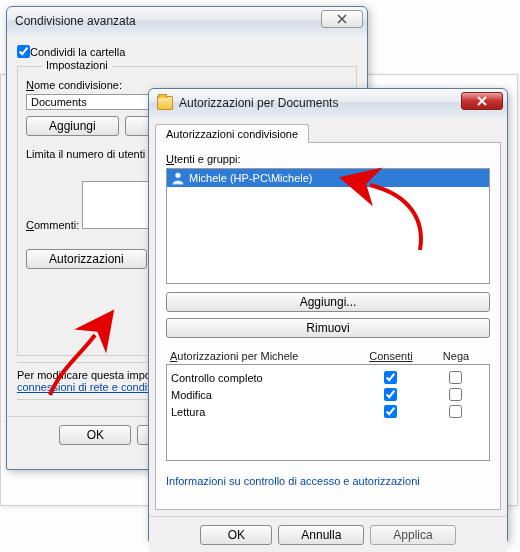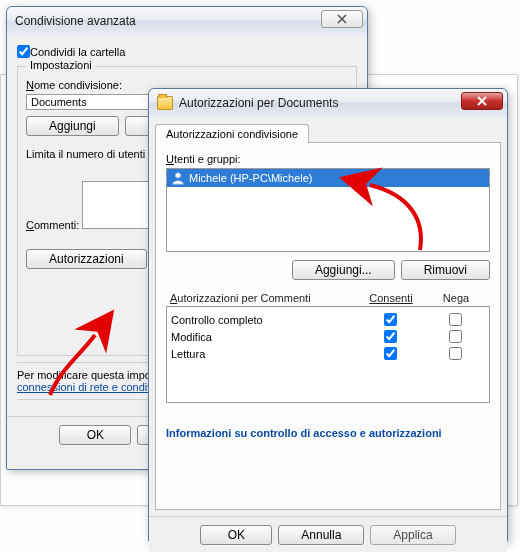--- a/index.html
+++ b/index.html
@@ -10,45 +10,45 @@
   .titlebar .icon { width: 16px; height: 14px; margin-right: 6px; display: inline-block; position: relative; }
   .folder-icon { background: linear-gradient(to bottom, #ffe9a5, #f5c23c); border: 1px solid #c2912a; border-radius: 1px; }
   .folder-icon::before { content:""; position:absolute; top:-3px; left:0; width:7px; height:3px; background:#f5c23c; border:1px solid #c2912a; border-bottom:none; border-radius:1px 1px 0 0;}
   .close-btn { width: 42px; height: 18px; background: linear-gradient(to bottom, #e9a2a0, #c9302c 50%, #a3201c); border: 1px solid #8a1c18; border-radius: 3px; display:flex; align-items:center; justify-content:center; color:#fff; font-weight:bold; cursor:pointer; margin-top:-4px;}
   .close-x { width:16px; height:16px; display:block; }
   .close-plain { width: 42px; height: 18px; background: linear-gradient(to bottom, #fdfdfd, #e4e4e4); border: 1px solid #9a9a9a; border-radius: 3px; display:flex; align-items:center; justify-content:center; color:#555; cursor:pointer; margin-top:-4px; font-weight:bold;}
   .body { padding: 10px; background: #f0f0f0; }
   .checkbox-row { display:flex; align-items:center; margin-bottom:8px; }
   .checkbox-row input { margin:0; }
   .group { border: 1px solid #cfcfcf; padding: 8px; position: relative; margin-top:4px; background: #f0f0f0; }
-  .group-legend { position:absolute; top:-8px; left:8px; background:#f0f0f0; padding:0 4px; }
+  .group-legend { position:absolute; top:-8px; left:24px; background:#f0f0f0; padding:0 4px; }
   .underline-label { display:inline-block; }
   .underline-label::first-letter { text-decoration: underline; }
   .text-input { width: 100%; border:1px solid #9a9a9a; background:#fff; height:16px; padding:2px 4px; font-size:11px; }
   .btn { background: linear-gradient(to bottom, #fdfdfd, #e4e4e4); border: 1px solid #8a8a8a; border-radius: 3px; padding: 2px 22px; font-size:12px; cursor:pointer; min-width:60px; }
   .btn-row { display:flex; gap:6px; margin-top:6px; }
   .textarea { width:100%; height:48px; border:1px solid #9a9a9a; background:#fff; resize:none; font-size:11px; padding:2px;}
   .link { color:#0a4aa3; text-decoration:underline; cursor:pointer; }
   .hr { height:1px; background:#cfcfcf; margin:6px 0; }
   .dialog-buttons { display:flex; gap:6px; justify-content:center; padding:8px 10px; background:#f0f0f0; border-top:1px solid #d0d0d0; }
 
   
   .tab-strip { padding: 6px 6px 0 6px; background:#f0f0f0; }
   .tab { display:inline-block; padding:3px 10px; background:#fdfdfd; border:1px solid #b5b5b5; border-bottom:none; border-radius:3px 3px 0 0; font-size:11px; position:relative; top:1px; }
   .tab-content { margin:0 6px 6px 6px; border:1px solid #b5b5b5; background:#fdfdfd; padding:10px; }
-  .listbox { width:100%; height:84px; border:1px solid #9a9a9a; background:#fff; overflow:auto; }
+  .listbox { width:100%; height:116px; border:1px solid #9a9a9a; background:#fff; overflow:auto; }
   .list-item { display:flex; align-items:center; gap:4px; padding:2px 4px; }
   .list-item.selected { background:#2e7cd6; color:#fff; }
   .user-icon { width:14px; height:14px; }
   .perm-header, .perm-row { display:grid; grid-template-columns: 1fr 70px 60px; align-items:center; padding:2px 4px; }
   .perm-header { font-size:11px; color:#222; margin-top:10px; }
   .perm-list { border:1px solid #9a9a9a; background:#fff; padding:4px 0; }
   .perm-row { font-size:11px; }
   .perm-row input { margin:0 auto; display:block; }
-  .link2 { color:#0a4aa3; cursor:pointer; margin-top:24px; display:inline-block;font-weight:bold; }
+  .link2 { color:#0a4aa3; cursor:pointer; margin-top:14px; display:inline-block; }
 
   
   .overlay-svg { position:absolute; inset:0; pointer-events:none; z-index:50; }
 
   
   .bg-edge { position:absolute; left:0px; top:74px; width:518px; height:432px; border:1px solid #d0d0d0; background:#fefefe; box-shadow: 1px 1px 4px rgba(0,0,0,0.1); }
 </style>
 </head>
 <body>
 
@@ -122,27 +122,27 @@
     <div class="underline-label">Utenti e gruppi:</div>
     <div class="listbox" style="margin-top:3px;">
       <div class="list-item selected">
         <svg class="user-icon" viewBox="0 0 16 16">
           <circle cx="8" cy="5" r="3" fill="#fff" stroke="#8fb7e0"></circle>
           <path d="M2 15 C2 10 14 10 14 15 Z" fill="#fff" stroke="#8fb7e0"></path>
         </svg>
         <span>Michele (HP-PC\Michele)</span>
       </div>
     </div>
-    <div class="btn-row" style="justify-content:flex-end; margin-top:8px;">
+    <div class="btn-row" style="justify-content:flex-end; margin-top:8px;flex-direction:column;">
       <button class="btn">Aggiungi...</button>
       <button class="btn">Rimuovi</button>
     </div>
 
     <div class="perm-header">
-      <span class="underline-label">Autorizzazioni per Commenti</span>
+      <span class="underline-label">Autorizzazioni per Michele</span>
       <span style="text-align:center;text-decoration:underline;">Consenti</span>
       <span style="text-align:center;">Nega</span>
     </div>
     <div class="perm-list">
       <div class="perm-row">
         <span>Controllo completo</span>
         <span>
             <input type="checkbox" checked="" style="">
           </span>
         <span>

